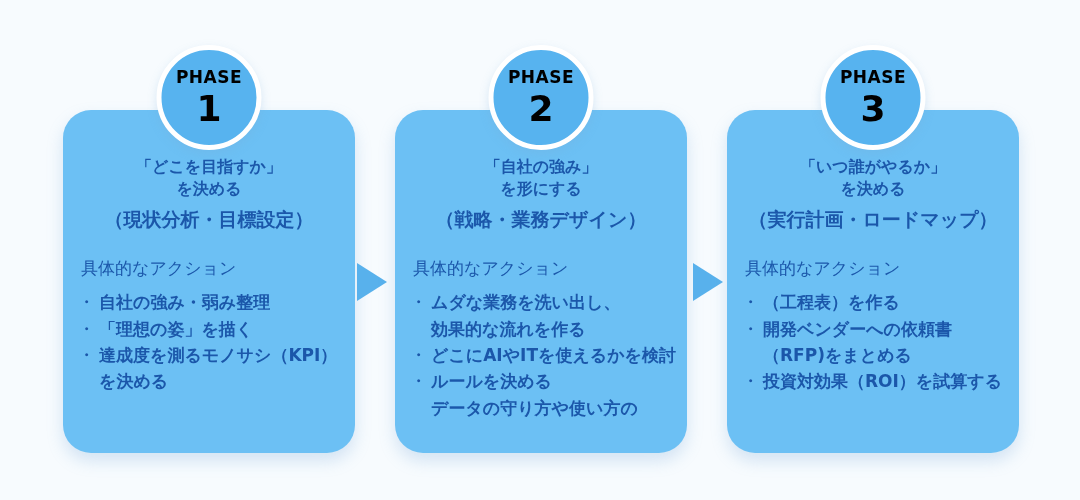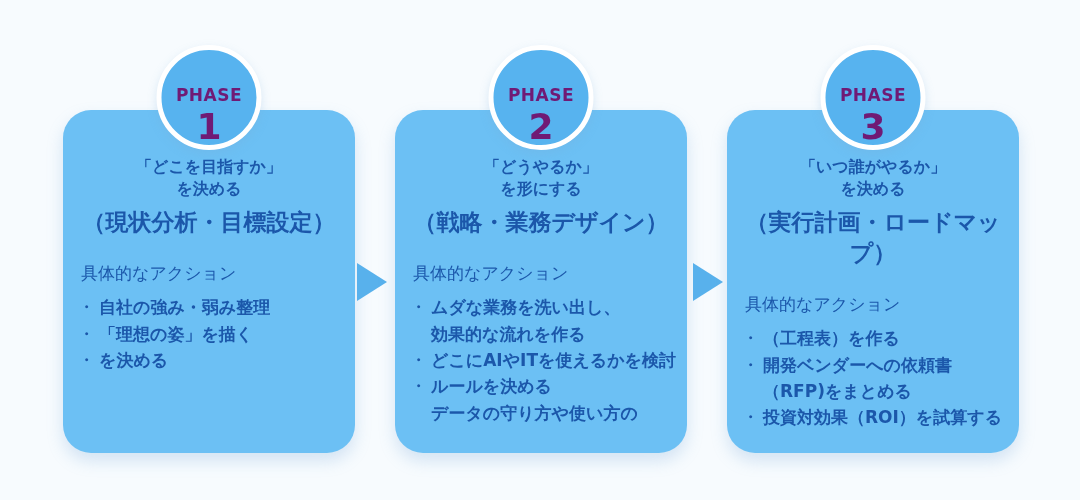--- a/index.html
+++ b/index.html
@@ -39,22 +39,22 @@
     transform: translateX(-50%);
     width: 105px;
     height: 105px;
     border-radius: 50%;
     background: #57b3ef;
     border: 5px solid #ffffff;
     box-sizing: border-box;
     display: flex;
     flex-direction: column;
     align-items: center;
-    justify-content: flex-end;
-    color: #701a75;
+    justify-content: center;
+    color: #000000;
     box-shadow: 0 4px 10px rgba(120, 170, 215, 0.25);
   }
   .badge-label {
     font-size: 17px;
     font-weight: 700;
     letter-spacing: 0.5px;
     line-height: 1;
   }
   .badge-number {
     font-size: 36px;
@@ -70,21 +70,21 @@
     color: #1b57aa;
     font-size: 16px;
     font-weight: 700;
     line-height: 1.35;
   }
   .card-title .line { display: block; }
   .card-subtitle {
     margin-top: 8px;
     text-align: center;
     color: #1b57aa;
-    font-size: 23px;
+    font-size: 19px;
     font-weight: 700;
   }
   .actions-heading {
     margin: 24px 0 0 18px;
     color: #1b57aa;
     font-size: 17px;
     font-weight: 400;
   }
   .bullets {
     list-style: none;
@@ -146,35 +146,36 @@
       </li>
       <li class="bullet">
         <span class="marker">・</span>
         <span class="text">
           <span class="bline">「理想の姿」を描く</span>
         </span>
       </li>
       <li class="bullet">
         <span class="marker">・</span>
         <span class="text">
+          <span class="bline">達成度を測るモノサシ（KPI）</span>
           <span class="bline">を決める</span>
         </span>
       </li>
     </ul>
   </section>
 
   <div class="arrow a1"></div>
 
   <section class="card c2">
     <div class="badge">
       <span class="badge-label">PHASE</span>
       <span class="badge-number">2</span>
     </div>
     <h2 class="card-title">
-      <span class="line">「どうやるか」</span>
+      <span class="line">「自社の強み」</span>
       <span class="line">を形にする</span>
     </h2>
     <div class="card-subtitle">（戦略・業務デザイン）</div>
     <div class="actions-heading">具体的なアクション</div>
     <ul class="bullets">
       <li class="bullet">
         <span class="marker">・</span>
         <span class="text">
           <span class="bline">ムダな業務を洗い出し、</span>
           <span class="bline">効果的な流れを作る</span>

